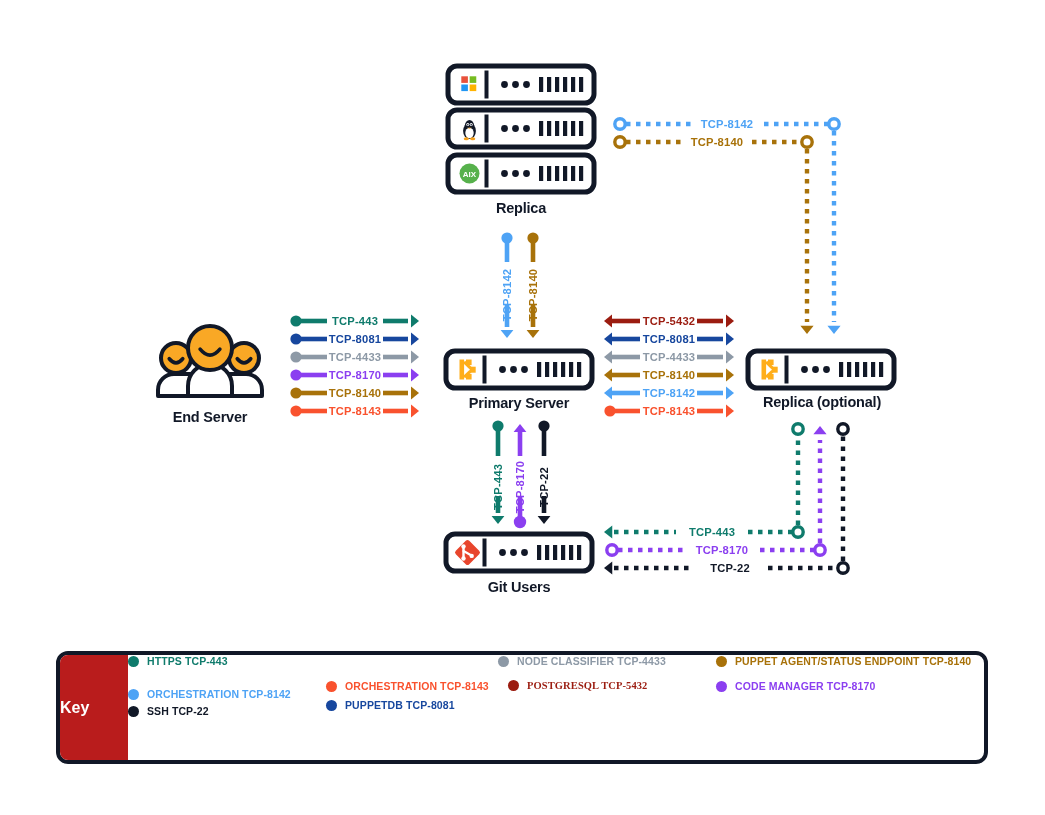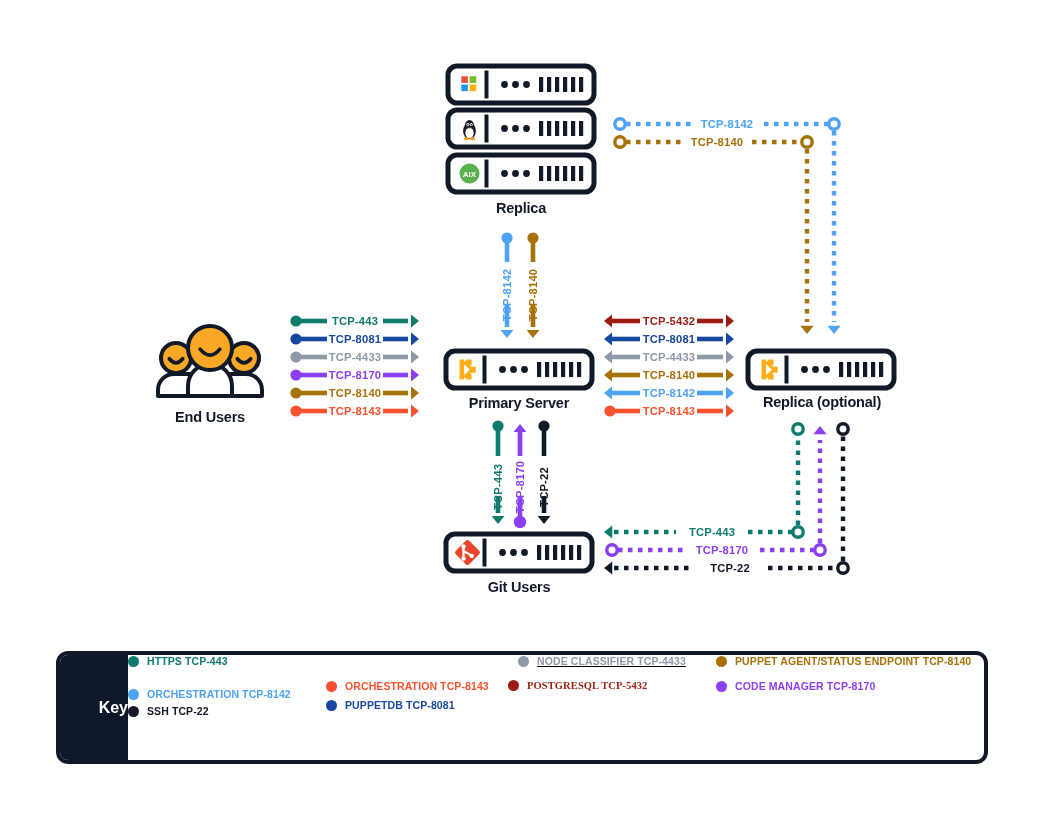--- a/index.html
+++ b/index.html
@@ -1,21 +1,21 @@
 <!DOCTYPE html>
 <html><head>
 <meta charset="utf-8">
 <style>
   html,body{margin:0;padding:0;background:#ffffff;}
   body{width:1045px;height:815px;font-family:"Liberation Sans",sans-serif;position:relative;overflow:hidden;}
   #stage{position:absolute;left:0;top:0;width:1045px;height:815px;}
   .node-label{position:absolute;font-weight:bold;font-size:14.5px;color:#111827;text-align:center;letter-spacing:-0.2px;}
   .svgwrap{position:absolute;left:0;top:0;}
   .legend-box{position:absolute;left:56px;top:651px;width:932px;height:113px;border:4px solid #111827;border-radius:12px;background:#fff;box-sizing:border-box;overflow:hidden;display:flex;}
-  .key-panel{width:68px;background:#0f172a;display:flex;align-items:center;justify-content:flex-end;flex:0 0 68px;}
+  .key-panel{width:68px;background:#b91c1c;display:flex;align-items:center;justify-content:flex-start;flex:0 0 68px;}
   .key-panel span{color:#fff;font-weight:bold;font-size:16px;}
   .legend-grid{flex:1;position:relative;padding:22px 0 0 8px;box-sizing:border-box;}
   .legend-item{position:absolute;display:flex;align-items:center;gap:8px;white-space:nowrap;}
   .legend-dot{width:11px;height:11px;border-radius:50%;flex:0 0 11px;}
   .legend-text{font-size:10.5px;font-weight:bold;letter-spacing:0.1px;text-transform:uppercase;}
 </style>
 </head>
 <body>
 
 <div id="stage">
@@ -318,41 +318,41 @@
           <text x="730" y="572" text-anchor="middle" font-size="11.2" font-weight="bold" fill="#111827" font-family="&quot;Liberation Sans&quot;, sans-serif" letter-spacing="0.2">TCP-22</text>
           <line x1="768" y1="568" x2="837" y2="568" stroke="#111827" stroke-width="4.4" stroke-dasharray="4.5,5.5"></line>
           <circle cx="843" cy="568" r="5.2" fill="#fff" stroke="#111827" stroke-width="3.4"></circle>
           <line x1="843" y1="561" x2="843" y2="436" stroke="#111827" stroke-width="4.4" stroke-dasharray="4.5,5.5"></line>
           <circle cx="843" cy="429" r="5.2" fill="#fff" stroke="#111827" stroke-width="3.4"></circle>
         </g>
       </g>
     </svg>
   <div id="labels">
       <div class="node-label" style="left: 381px; top: 200px; width: 280px;">Replica</div>
-      <div class="node-label" style="left: 70px; top: 409px; width: 280px;">End Users</div>
+      <div class="node-label" style="left: 70px; top: 409px; width: 280px;">End Server</div>
       <div class="node-label" style="left: 379px; top: 395px; width: 280px;">Primary Server</div>
       <div class="node-label" style="left: 682px; top: 394px; width: 280px;">Replica (optional)</div>
       <div class="node-label" style="left: 379px; top: 579px; width: 280px;">Git Users</div>
     </div>
 </div>
 
 <div class="legend-box">
   <div class="key-panel">
     <span>Key</span>
   </div>
   <div class="legend-grid" id="legend-grid">
       <div class="legend-item" style="left: 0px; top: 0px;">
         <span class="legend-dot" style="background: rgb(15, 123, 108);"></span>
         <span class="legend-text" style="color: rgb(15, 123, 108);">HTTPS TCP-443</span>
       </div>
       <div class="legend-item" style="left: 198px; top: 0px; margin-top: 44px;">
         <span class="legend-dot" style="background: rgb(23, 71, 158);"></span>
         <span class="legend-text" style="color: rgb(23, 71, 158);">PUPPETDB TCP-8081</span>
       </div>
-      <div class="legend-item" style="left: 390px; top: 0px; text-decoration: underline;">
+      <div class="legend-item" style="left: 370px; top: 0px;">
         <span class="legend-dot" style="background: rgb(141, 153, 166);"></span>
         <span class="legend-text" style="color: rgb(141, 153, 166);">NODE CLASSIFIER TCP-4433</span>
       </div>
       <div class="legend-item" style="left: 588px; top: 0px;">
         <span class="legend-dot" style="background: rgb(168, 114, 10);"></span>
         <span class="legend-text" style="color: rgb(168, 114, 10);">PUPPET AGENT/STATUS ENDPOINT TCP-8140</span>
       </div>
       <div class="legend-item" style="left: 0px; top: 25px; margin-top: 8px;">
         <span class="legend-dot" style="background: rgb(78, 163, 245);"></span>
         <span class="legend-text" style="color: rgb(78, 163, 245);">ORCHESTRATION TCP-8142</span>

